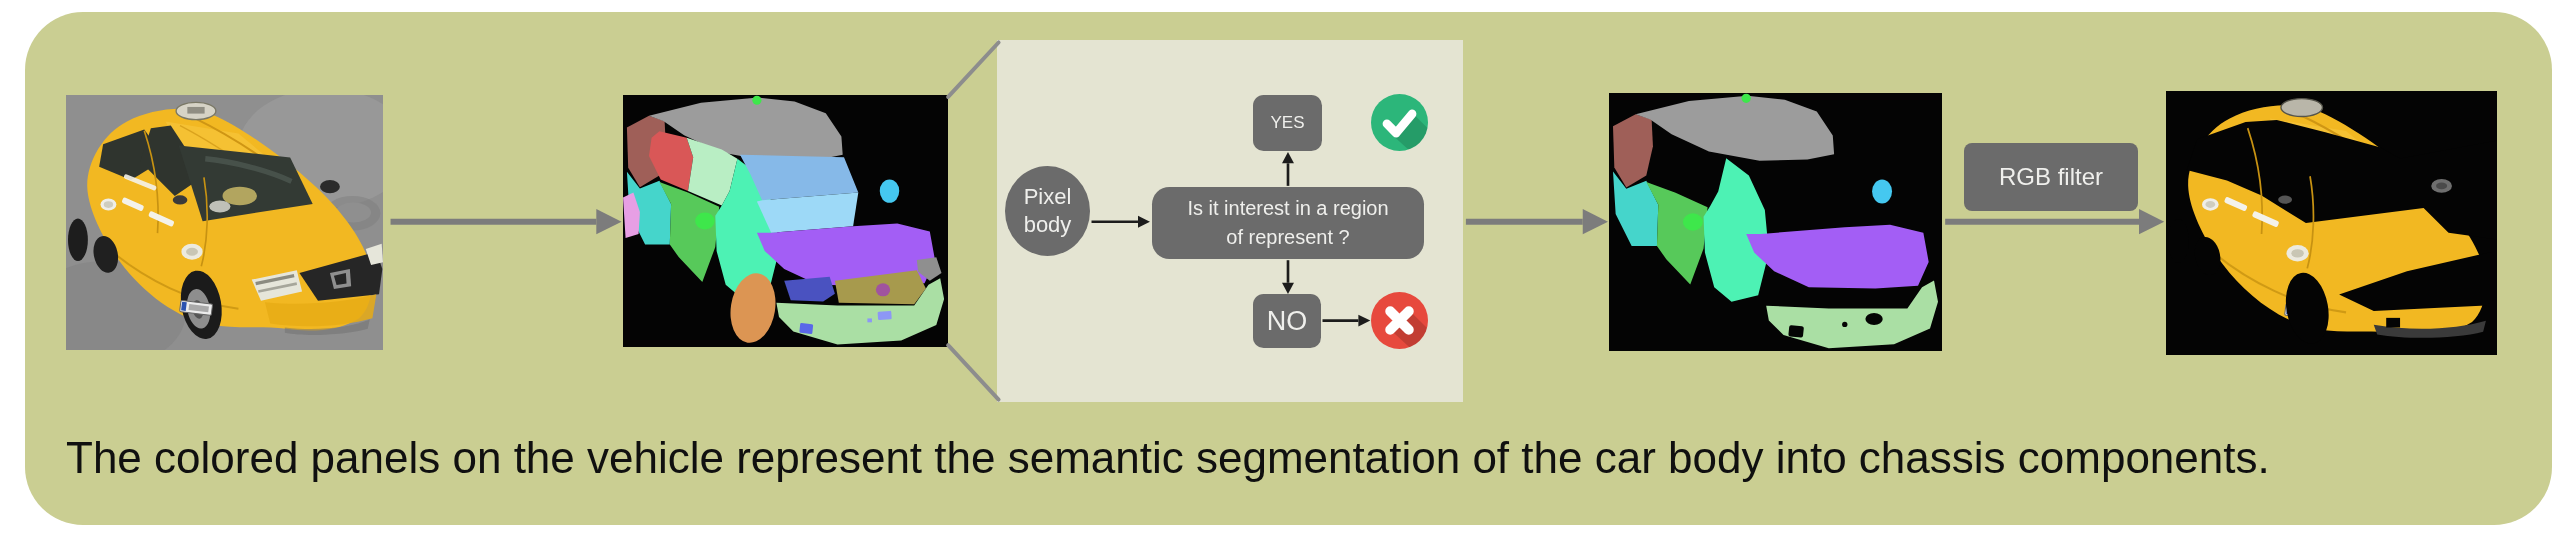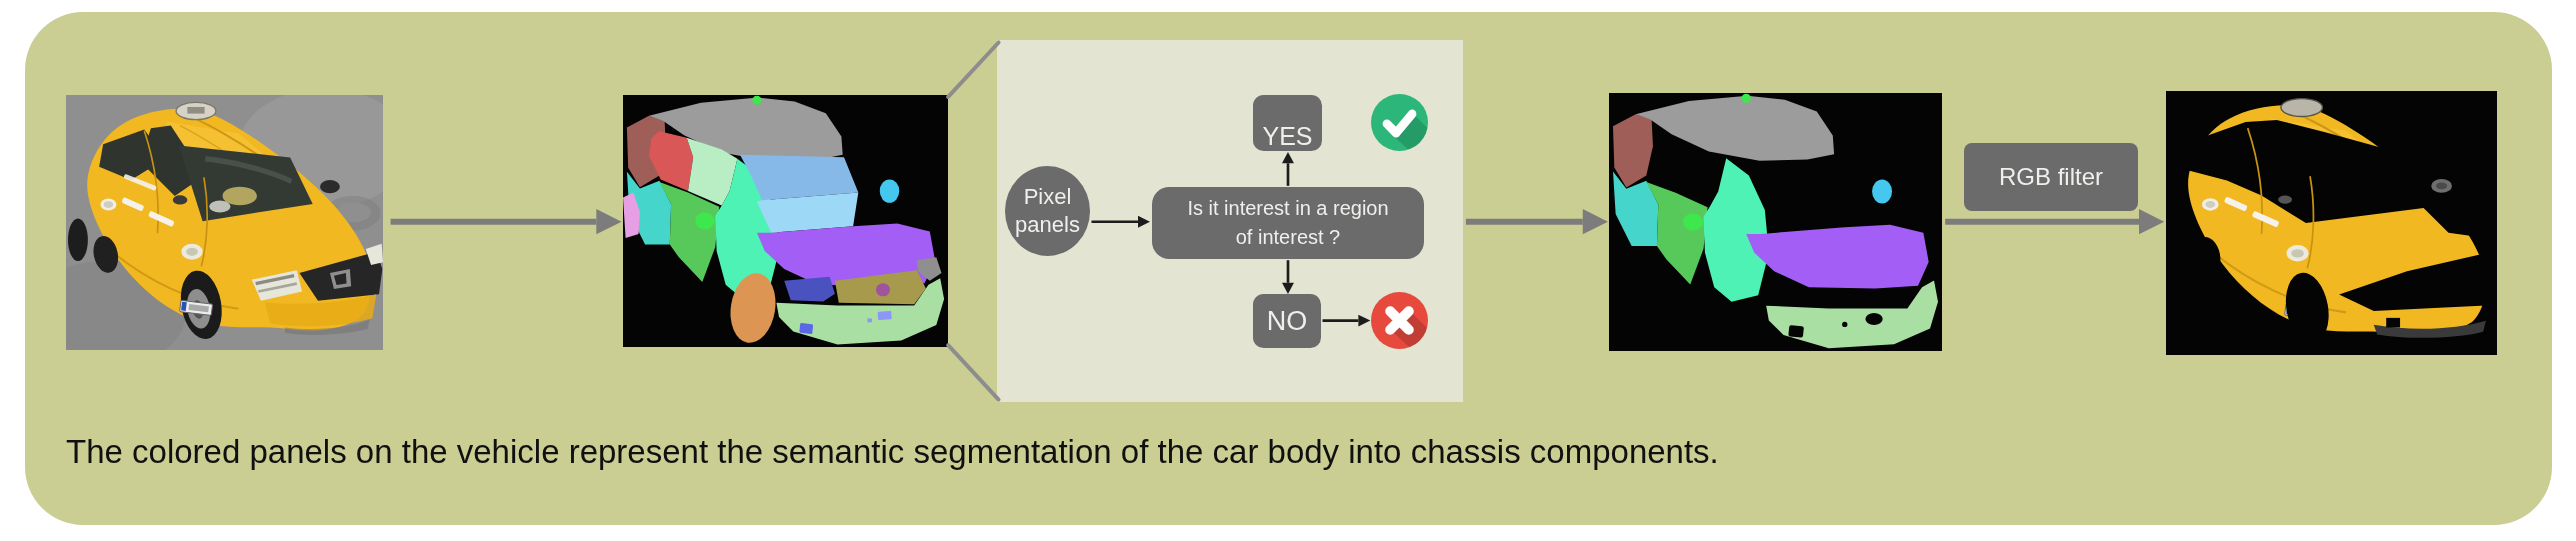--- a/index.html
+++ b/index.html
@@ -15,26 +15,26 @@
         display:flex;flex-direction:column;align-items:center;justify-content:center;
         text-align:center;z-index:4;}
   .node span{display:block;white-space:nowrap;}
   #label-bodyparts{left:420px;top:133px;width:176px;height:77px;border-radius:12px;
                    font-size:23px;line-height:31px;}
   #label-rgb{left:1964px;top:143px;width:174px;height:68px;border-radius:8px;font-size:24px;}
   #node-pixel{left:1005px;top:166px;width:85px;height:90px;border-radius:50%;
               font-size:22px;line-height:28px;}
   #node-question{left:1152px;top:187px;width:272px;height:72px;border-radius:17.3px;
                  font-size:20px;line-height:29px;}
-  #node-yes{left:1253px;top:95px;width:69px;height:56px;border-radius:10.6px;font-size:25px;justify-content:flex-end;}
+  #node-yes{left:1253px;top:95px;width:69px;height:56px;border-radius:10.6px;font-size:17px;}
   #node-no{left:1253px;top:294px;width:68px;height:54px;border-radius:10.6px;font-size:27px;}
   .icon{position:absolute;z-index:5;}
   #icon-check{left:1371px;top:94px;}
   #icon-cross{left:1371px;top:292px;}
-  #caption{position:absolute;left:66px;top:433px;z-index:4;font-size:33px;
+  #caption{position:absolute;left:66px;top:433px;z-index:4;font-size:44px;
            color:var(--caption_text,#101010);white-space:nowrap;text-align:right;}
 </style>
 </head>
 <body>
 
 <div id="canvas">
   <div class="card"></div>
   <div class="panel"></div>
 
   <svg class="img" style="left:66px;top:95px" width="317" height="255" viewBox="0 0 478 384" preserveAspectRatio="none">
@@ -194,26 +194,26 @@
       <line x1="1940" y1="392" x2="1940" y2="426" stroke-width="4"></line>
       <polygon points="1931,426 1940,443 1949,426" stroke="none"></polygon>
       <line x1="1992" y1="483" x2="2046" y2="483" stroke-width="4"></line>
       <polygon points="2046,474 2064,483 2046,492" stroke="none"></polygon>
     </g>
   </svg>
 
 
   <div class="node" id="node-pixel">
     <span>Pixel</span>
-    <span>panels</span>
+    <span>body</span>
   </div>
 
   <div class="node" id="node-question">
     <span>Is it interest in a region</span>
-    <span>of interest ?</span>
+    <span>of represent ?</span>
   </div>
 
   <div class="node" id="node-yes">
     <span>YES</span>
   </div>
 
   <div class="node" id="node-no">
     <span>NO</span>
   </div>
 

